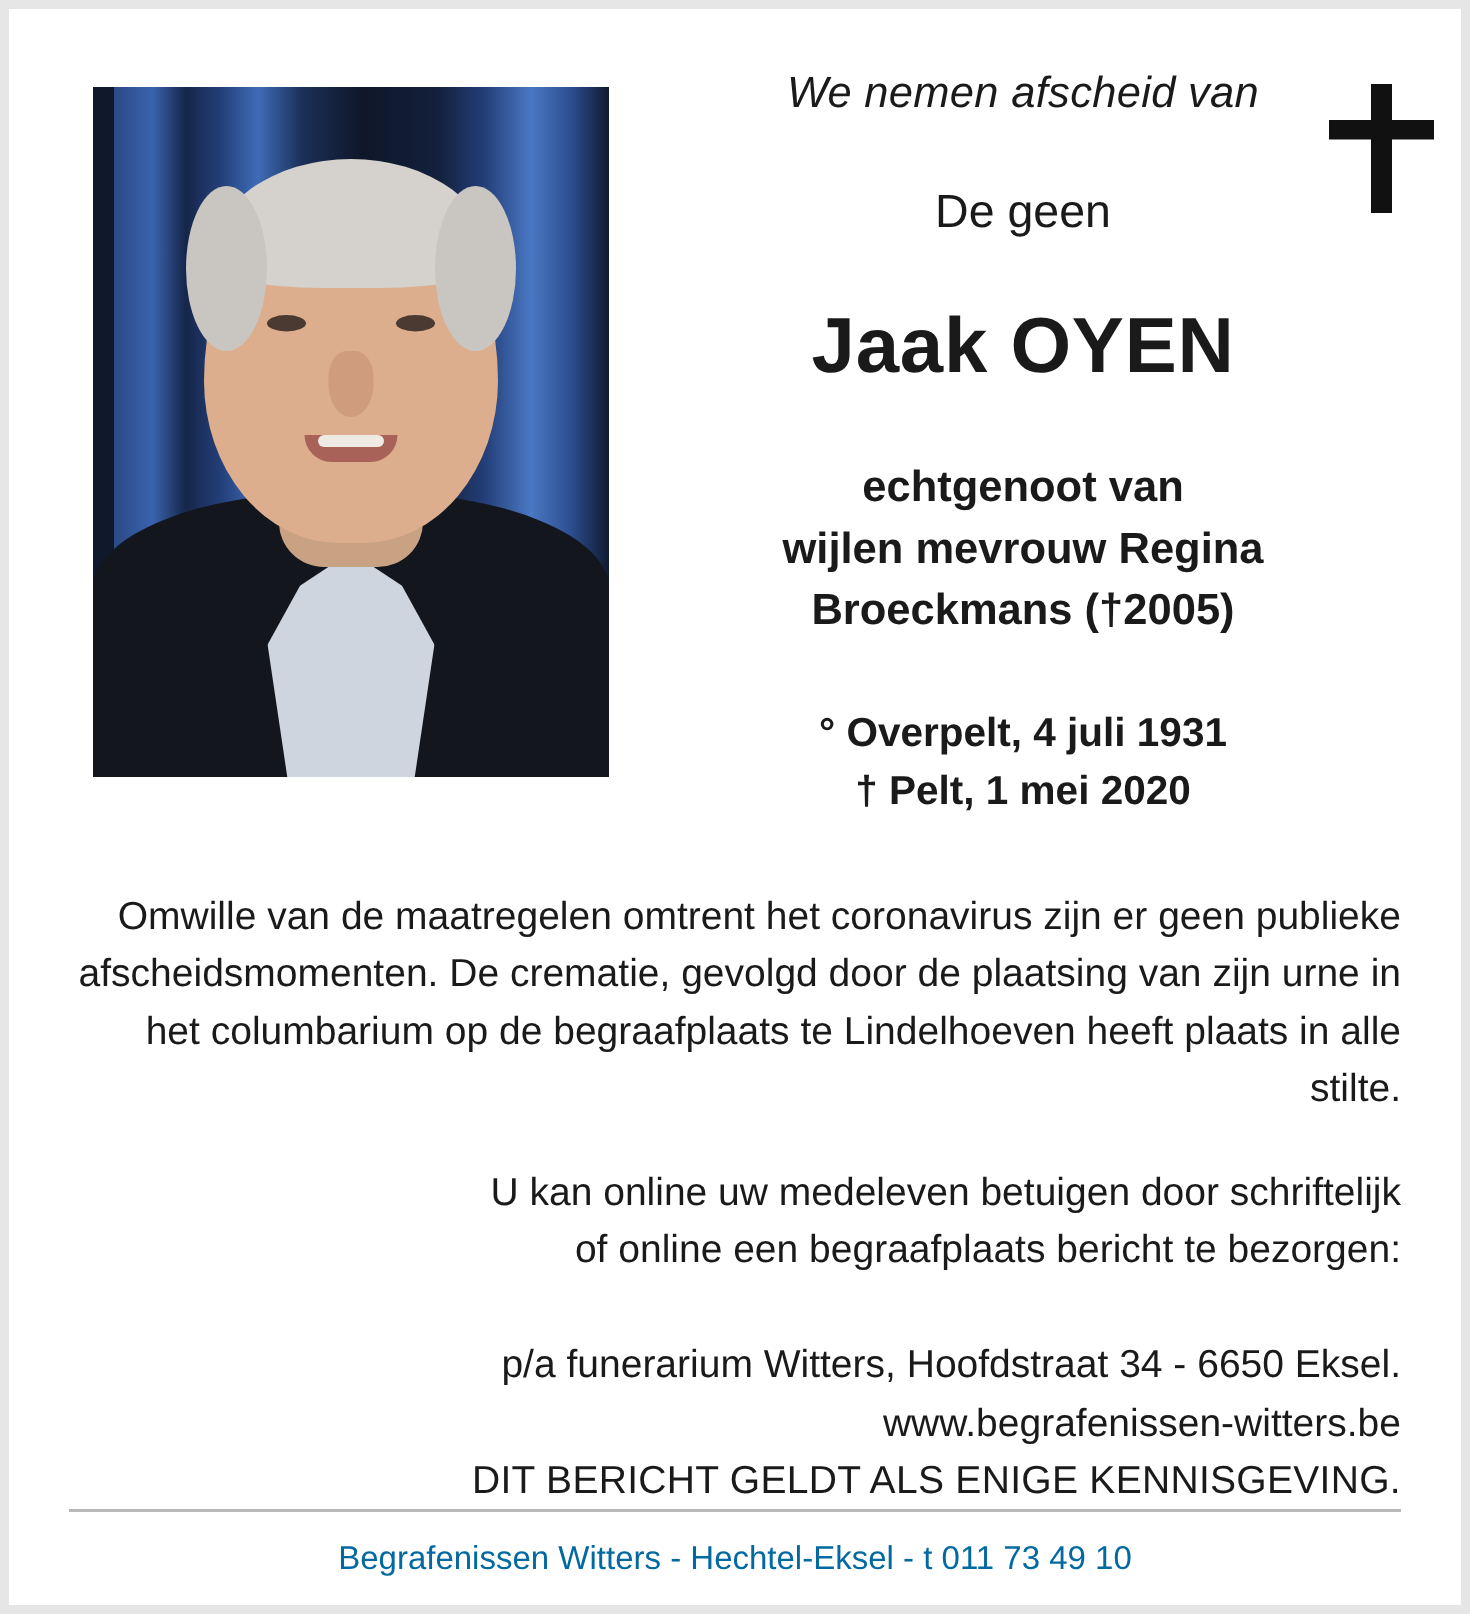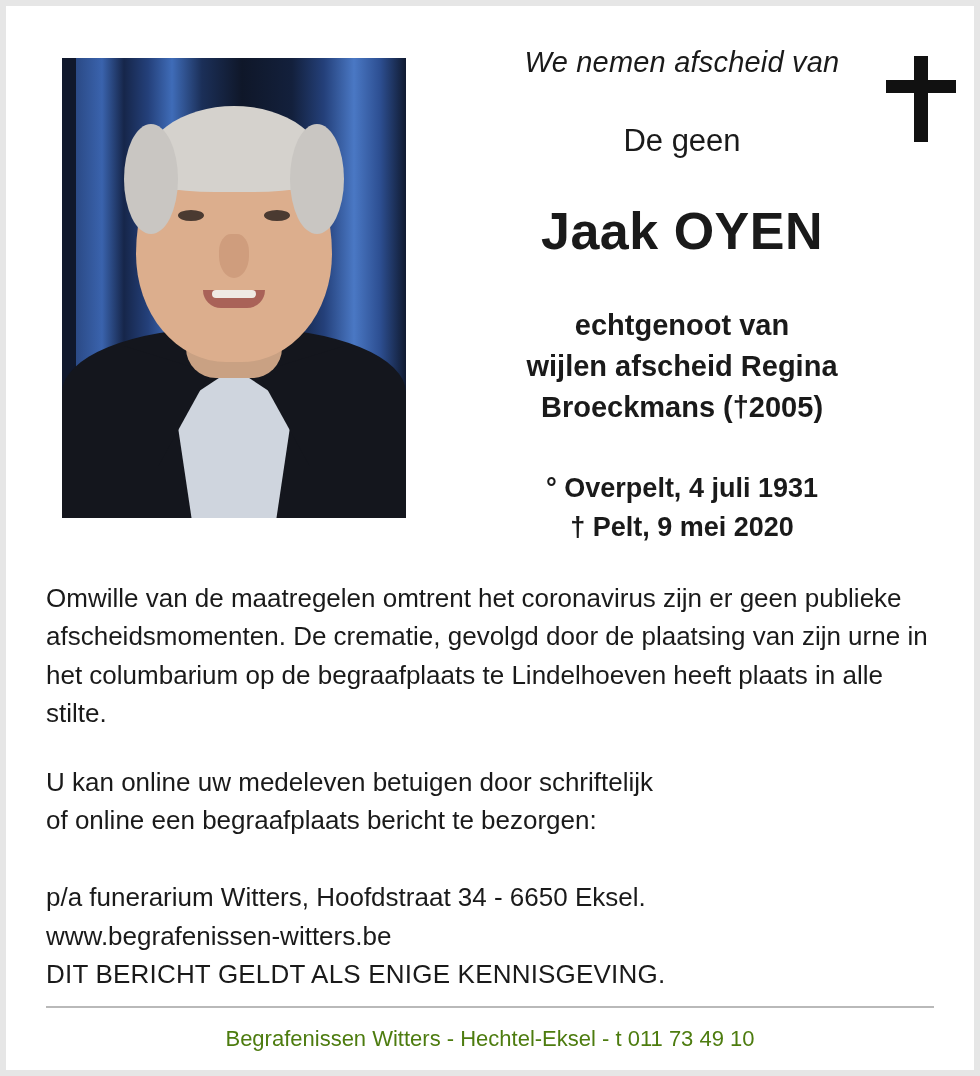--- a/index.html
+++ b/index.html
@@ -226,24 +226,24 @@
     position: absolute;
     left: -28px;
     top: 24px;
     width: 70px;
     height: 13px;
     background: #111111;
   }
 
   
   .body-text {
-    text-align: left;
+    text-align: right;
     font-size: 26px;
     line-height: 1.48;
-    margin-top: 32px;
+    margin-top: 44px;
   }
   .body-text p {
     margin: 0 0 30px 0;
   }
   .body-text p.tight {
     margin-bottom: 0;
   }
   .notice {
     font-size: 26px;
     letter-spacing: .2px;
@@ -259,21 +259,21 @@
     height: 2px;
     background: #b9b9b9;
   }
   .footer {
     position: absolute;
     left: 0;
     right: 0;
     bottom: 18px;
     text-align: center;
     font-size: 22px;
-    color: #4d7c0f;
+    color: #0369a1;
   }
 </style>
 </head>
 <body>
 
 <div class="card">
   <div class="inner">
 
     <div class="top">
 
@@ -299,27 +299,27 @@
 
       <div class="head-text">
         <div class="cross"></div>
 
         <p class="line-farewell">We nemen afscheid van</p>
         <p class="line-title">De geen</p>
         <p class="line-name">Jaak OYEN</p>
 
         <p class="line-spouse">
           <span>echtgenoot van</span><br>
-          <span>wijlen afscheid Regina</span><br>
+          <span>wijlen mevrouw Regina</span><br>
           <span>Broeckmans (†2005)</span>
         </p>
 
         <p class="dates">
           <span>° Overpelt, 4 juli 1931</span><br>
-          <span>† Pelt, 9 mei 2020</span>
+          <span>† Pelt, 1 mei 2020</span>
         </p>
       </div>
     </div>
 
     <div class="body-text">
       <p>Omwille van de maatregelen omtrent het coronavirus zijn er geen publieke afscheidsmomenten. De crematie, gevolgd door de plaatsing van zijn urne in het columbarium op de begraafplaats te Lindelhoeven heeft plaats in alle stilte.</p>
 
       <p class="tight">
         <span>U kan online uw medeleven betuigen door schriftelijk</span><br>
         <span>of online een begraafplaats bericht te bezorgen:</span><br>

